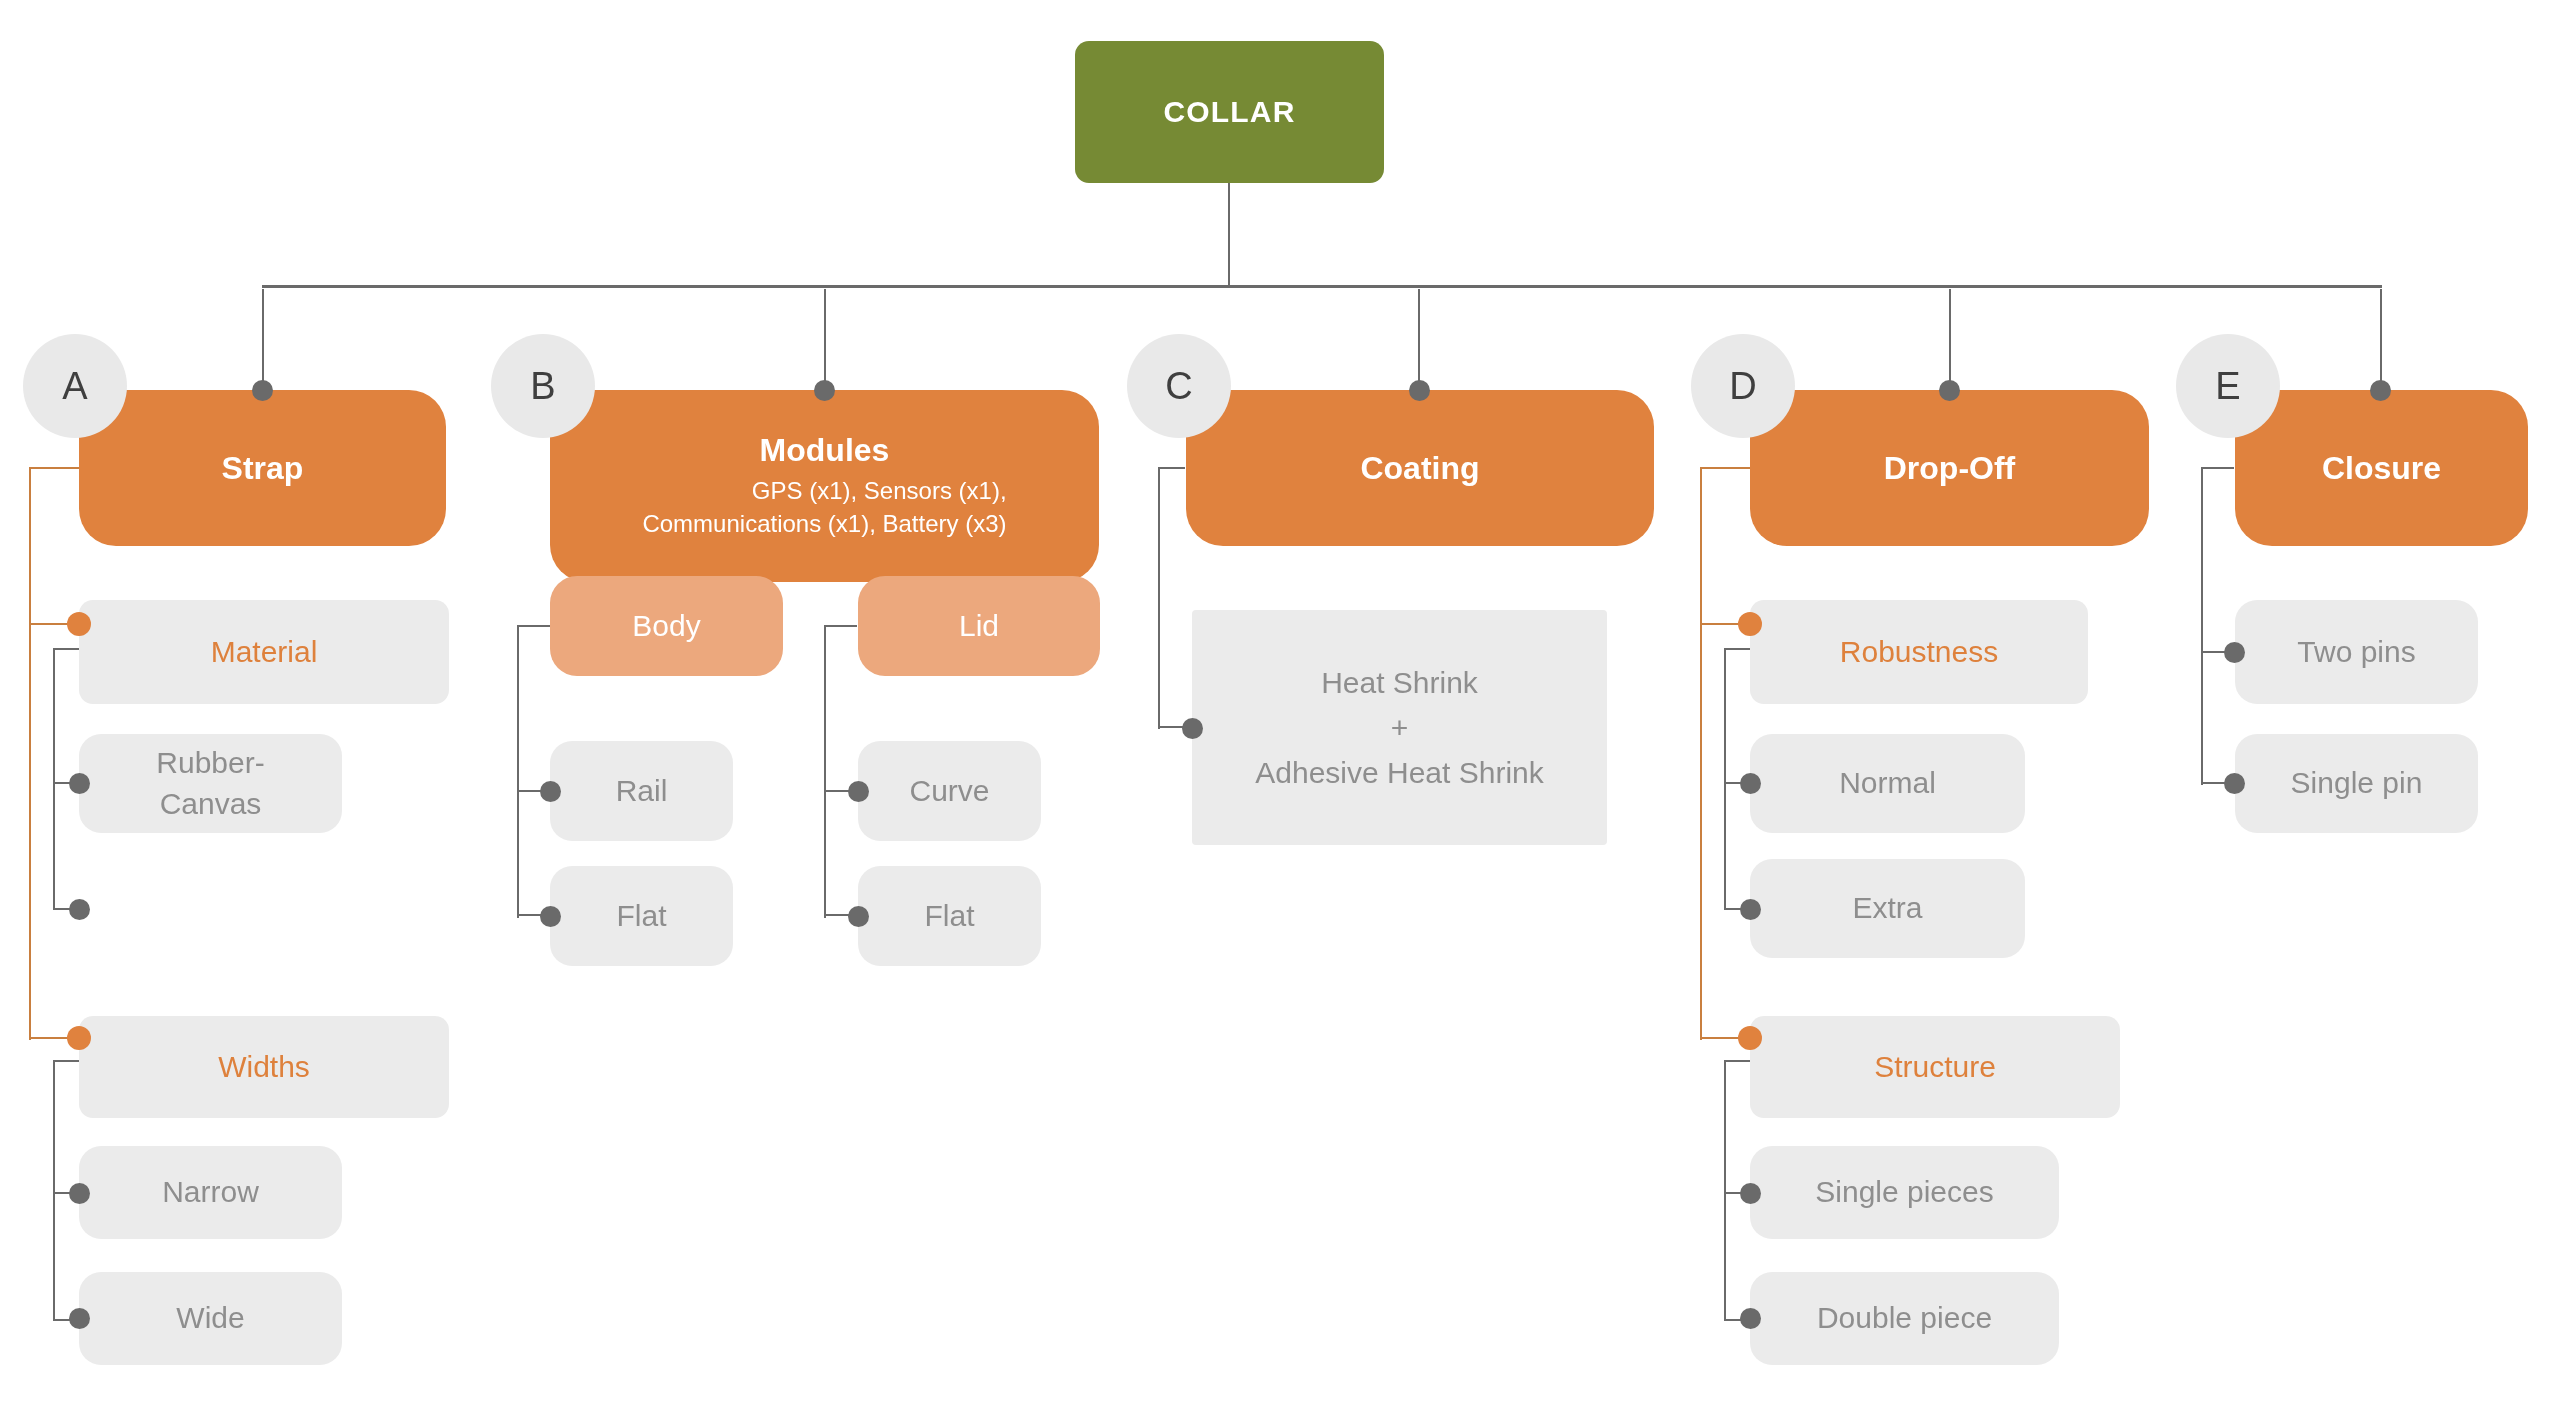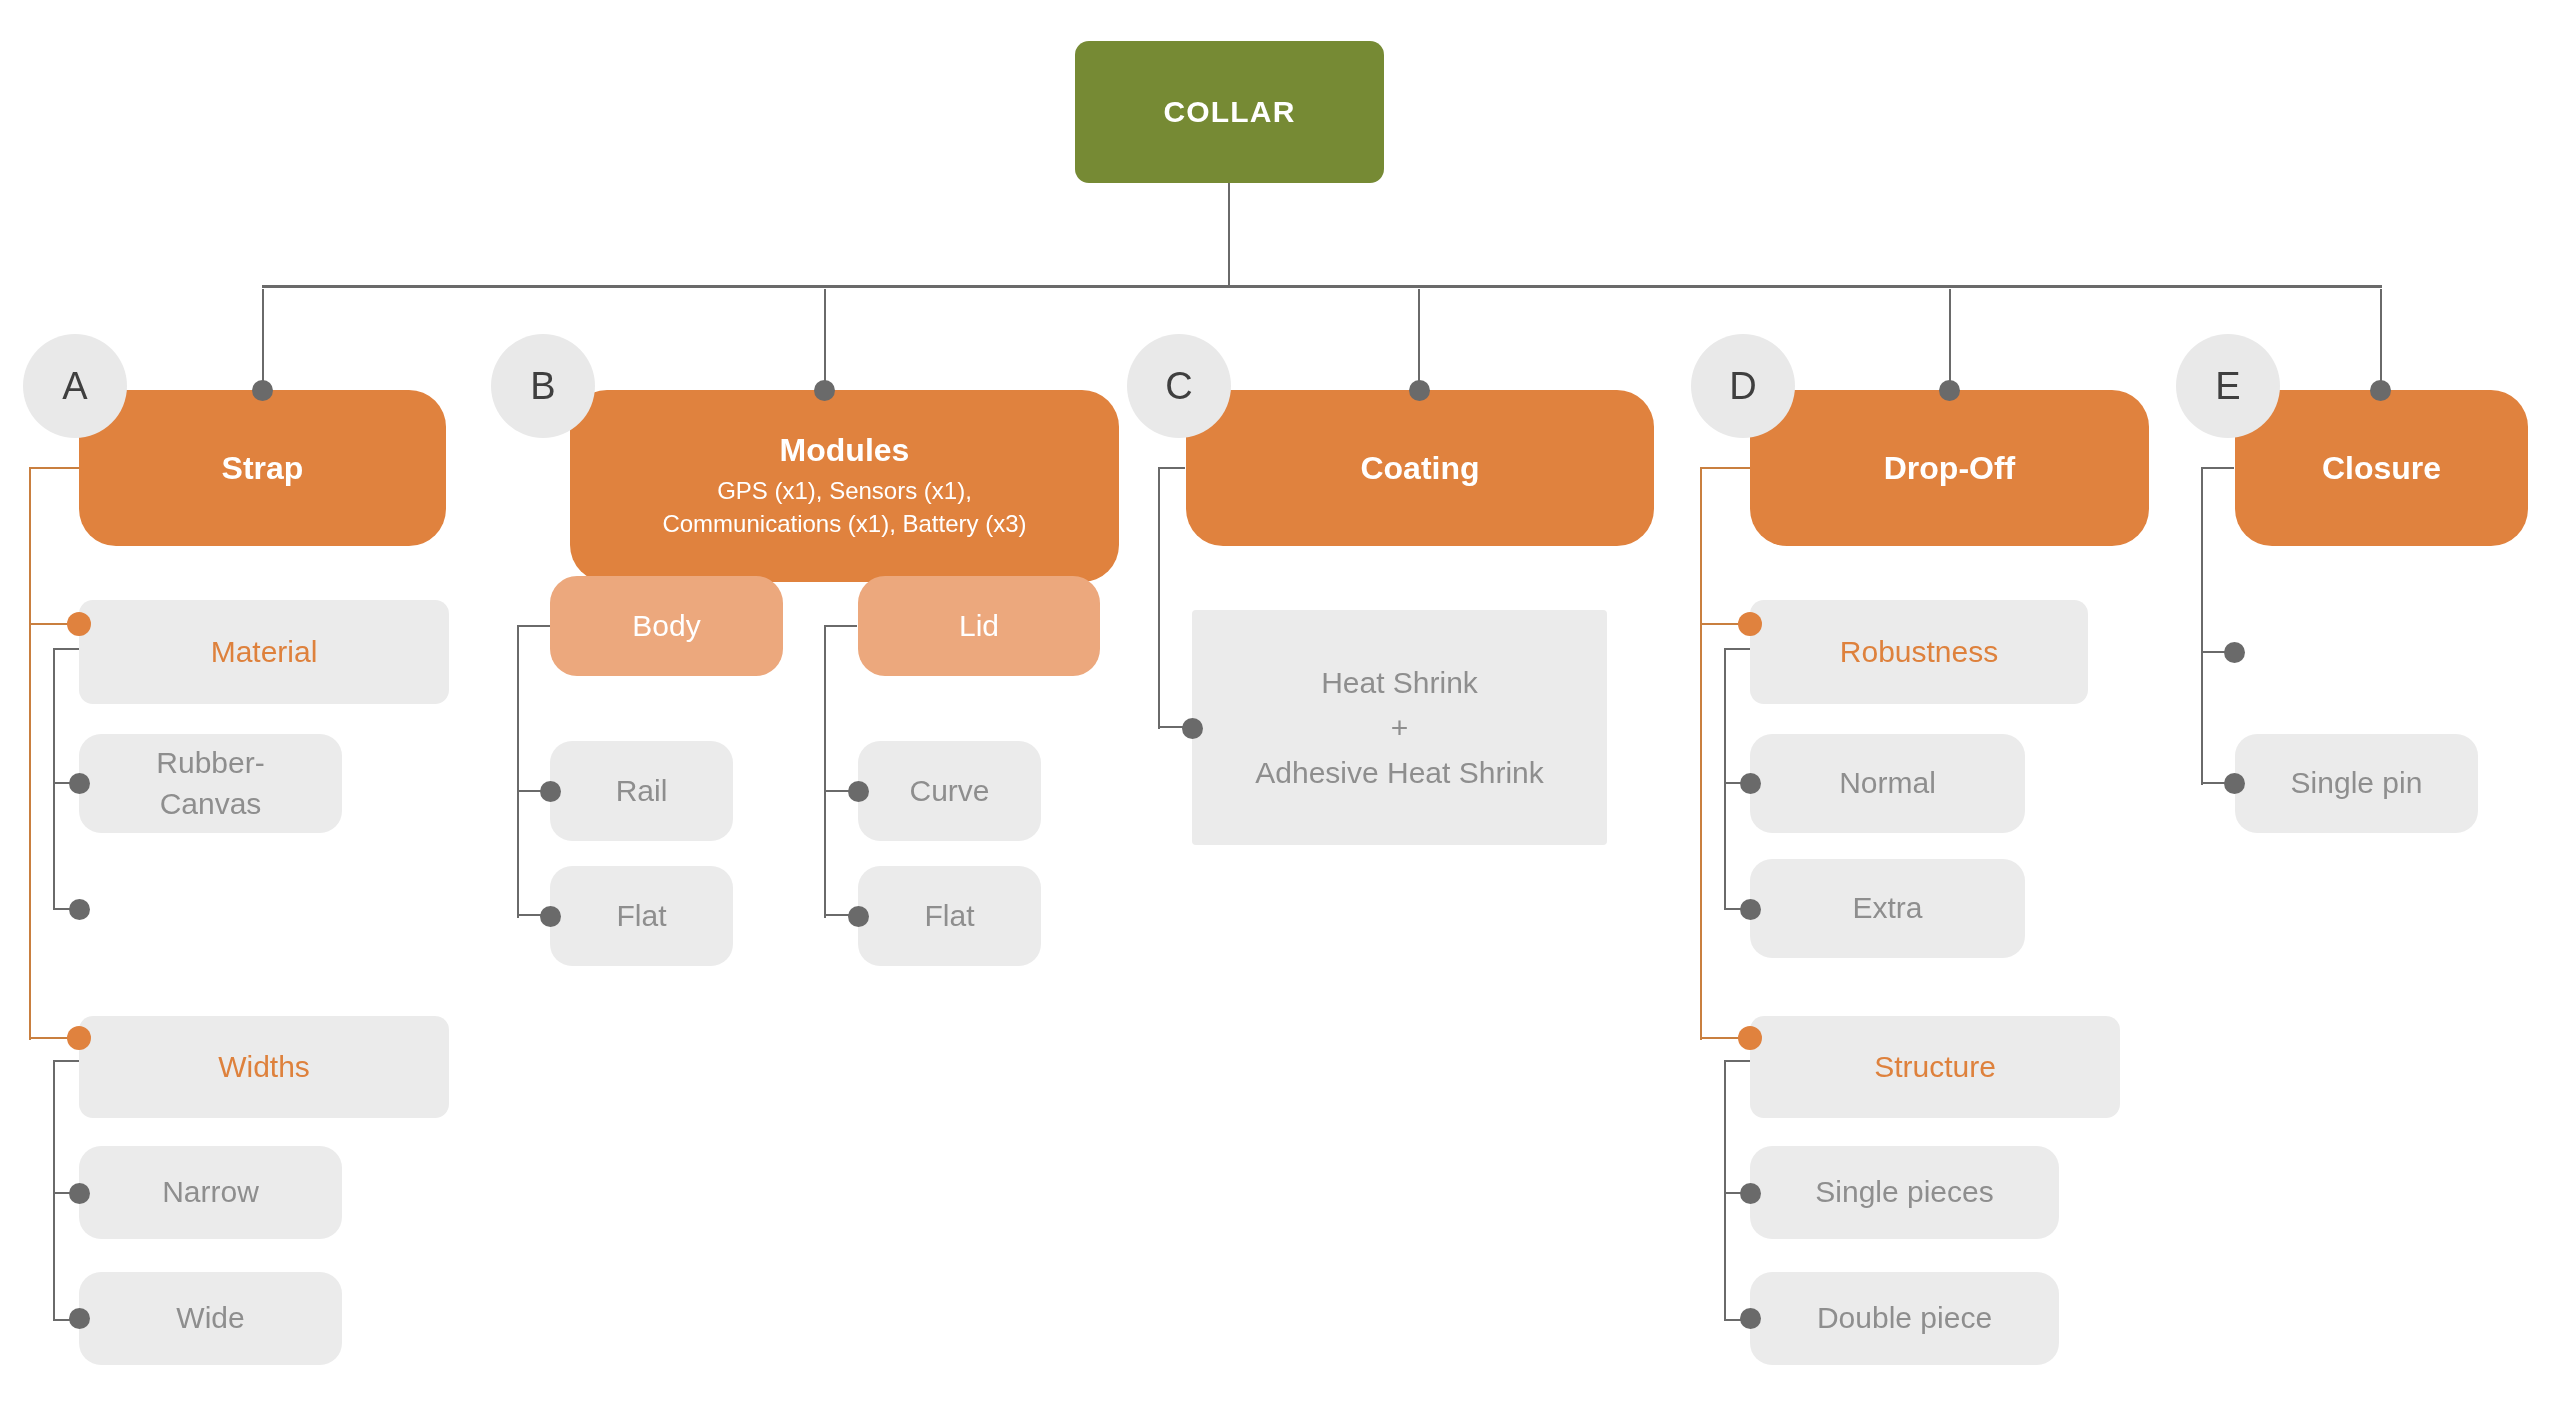--- a/index.html
+++ b/index.html
@@ -100,21 +100,21 @@
   <div class="node opt-node" style="left:79px;top:1146px;width:263px;height:93px;">
     <span>Narrow</span>
   </div>
   <div class="node opt-node" style="left:79px;top:1272px;width:263px;height:93px;">
     <span>Wide</span>
   </div>
 
   <div class="badge" style="left:491px;top:334px;">
     <span>B</span>
   </div>
-  <div class="node branch-node col" style="left:570px;top:390px;width:549px;height:192px;">
+  <div class="node branch-node col" style="left:550px;top:390px;width:549px;height:192px;text-align:right;">
     <span class="title">Modules</span>
     <span class="subtitle">GPS (x1), Sensors (x1),
 Communications (x1), Battery (x3)</span>
   </div>
 
   <div class="node subheader-node" style="left:550px;top:576px;width:233px;height:100px;">
     <span>Body</span>
   </div>
   <div class="node subheader-node" style="left:858px;top:576px;width:242px;height:100px;">
     <span>Lid</span>
@@ -222,18 +222,21 @@
     <span class="title">Closure</span>
   </div>
 
   <div class="hline" style="left:2201px;top:467px;width:33px;"></div>
   <div class="vline" style="left:2201px;top:467px;height:318px;"></div>
   <div class="hline" style="left:2201px;top:651px;width:33px;"></div>
   <div class="dot" style="left:2224px;top:642px;"></div>
   <div class="hline" style="left:2201px;top:782px;width:33px;"></div>
   <div class="dot" style="left:2224px;top:773px;"></div>
 
+  <div class="node opt-node" style="left:2235px;top:600px;width:243px;height:104px;">
+    <span>Two pins</span>
+  </div>
   <div class="node opt-node" style="left:2235px;top:734px;width:243px;height:99px;">
     <span>Single pin</span>
   </div>
 
 </div>
 
 
 </body></html>

